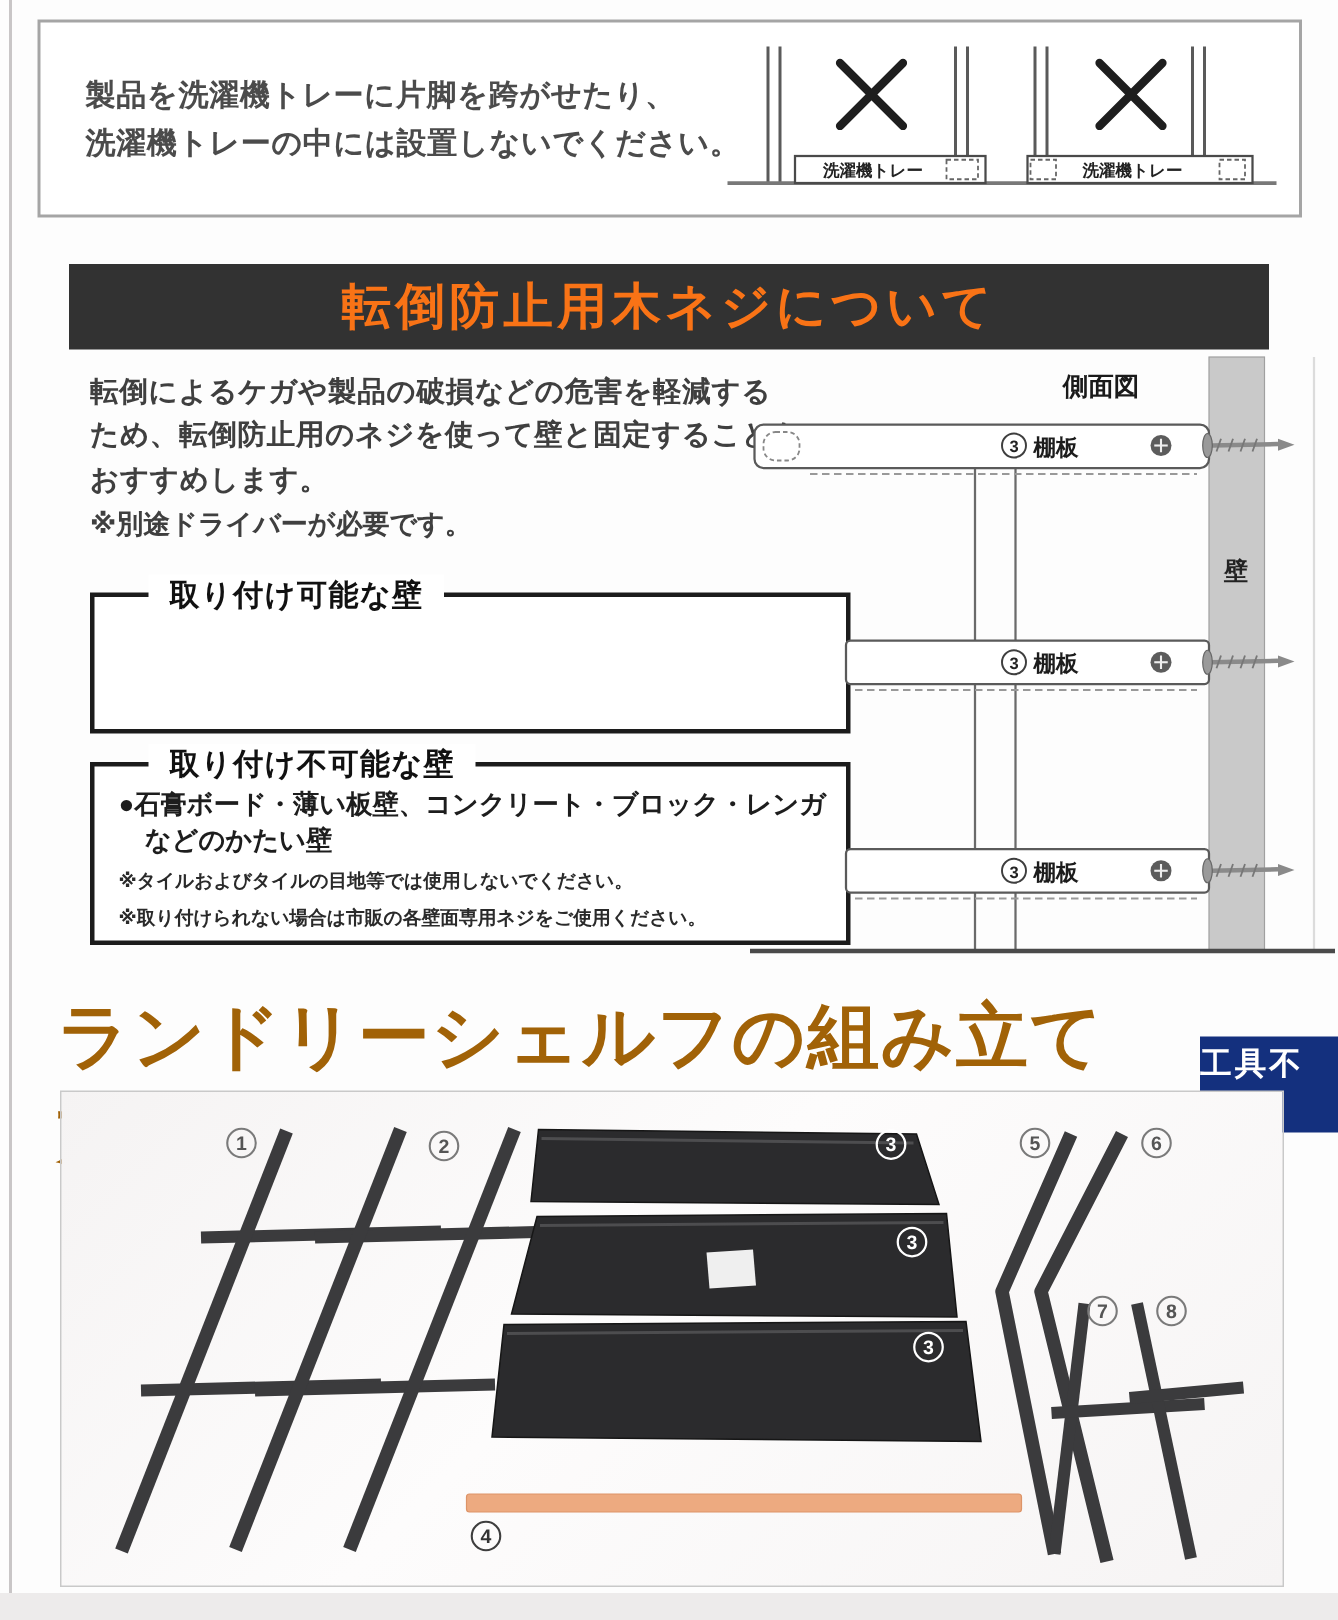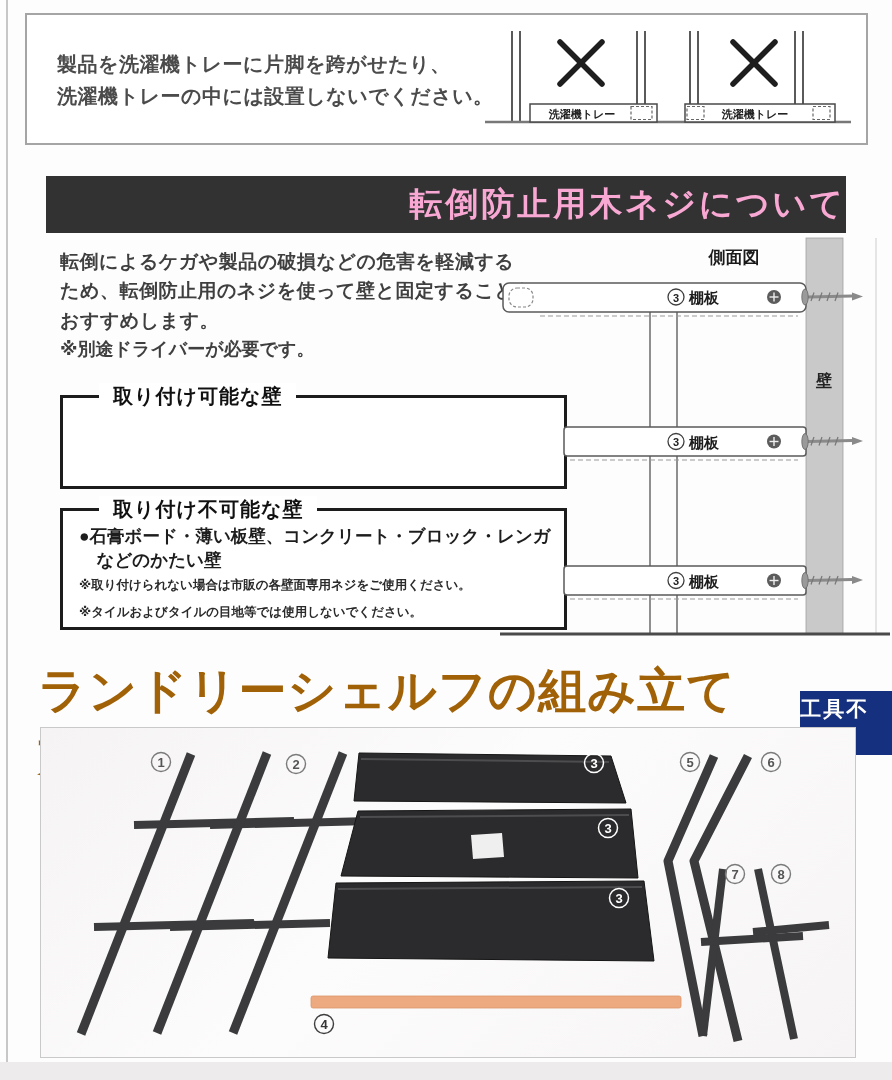--- a/index.html
+++ b/index.html
@@ -15,22 +15,22 @@
 
   
   .warning-panel { left:25px; top:13px; width:843px; height:132px;
     border:2px solid #a5a5a5; background:#fff; }
   .warning-text { left:30px; top:33px; font-size:20px; font-weight:700;
     color:#4b4b4b; line-height:1.62; letter-spacing:.5px; }
   .warning-diagram { left:456px; top:10px; }
 
   
   .section-titlebar { left:46px; top:176px; width:800px; height:57px;
-    background:#323232; color:#f9a8d4; font-size:33px; font-weight:700;
-    text-align:right; line-height:56px; letter-spacing:3px; }
+    background:#323232; color:#f97316; font-size:33px; font-weight:700;
+    text-align:center; line-height:56px; letter-spacing:3px; }
   .section-paragraph { left:60px; top:247px; font-size:19px; font-weight:700;
     color:#3f3f3f; line-height:1.55; letter-spacing:.5px; }
   .section-note { left:60px; top:337px; font-size:18px; font-weight:700; color:#3f3f3f; }
 
   .wall-box { width:507px; border:3px solid #1c1c1c; background:#fff;
     padding:14px 12px 9px 16px; }
   .wall-box-ok { left:60px; top:385px; height:94px;margin-top:10px; }
   .wall-box-ng { left:60px; top:508px; height:122px; }
   .wall-box .legend { position:absolute; top:-15px; left:36px; background:#fff;
     padding:0 14px; font-size:20px; font-weight:800; color:#111; letter-spacing:1px; }
@@ -107,22 +107,22 @@
 <div class="abs section-note">※別途ドライバーが必要です。</div>
 
 <div class="abs wall-box wall-box-ok">
   <span class="legend">取り付け可能な壁</span>
 </div>
 
 <div class="abs wall-box wall-box-ng">
   <span class="legend">取り付け不可能な壁</span>
   <div class="wall-item preline">●石膏ボード・薄い板壁、コンクリート・ブロック・レンガ
 　などのかたい壁</div>
+  <div class="wall-note">※タイルおよびタイルの目地等では使用しないでください。</div>
   <div class="wall-note wall-note2">※取り付けられない場合は市販の各壁面専用ネジをご使用ください。</div>
-  <div class="wall-note">※タイルおよびタイルの目地等では使用しないでください。</div>
 </div>
 
 <svg class="abs sideview-diagram" width="392" height="402" viewBox="0 0 392 402">
   <line x1="376" y1="2" x2="376" y2="398" stroke="#dcdcdc" stroke-width="1.5"></line>
   <rect x="306" y="2" width="37" height="396" fill="#c9c9c9" stroke="#a0a0a0" stroke-width="0.8"></rect>
   <text x="234" y="27" text-anchor="middle" font-size="17" font-weight="bold" fill="#1a1a1a">側面図</text>
   <text x="324" y="150" text-anchor="middle" font-size="16" font-weight="bold" fill="#222">壁</text>
 
   <g stroke="#6a6a6a" stroke-width="1.5">
     <line x1="150" y1="70" x2="150" y2="398"></line>

